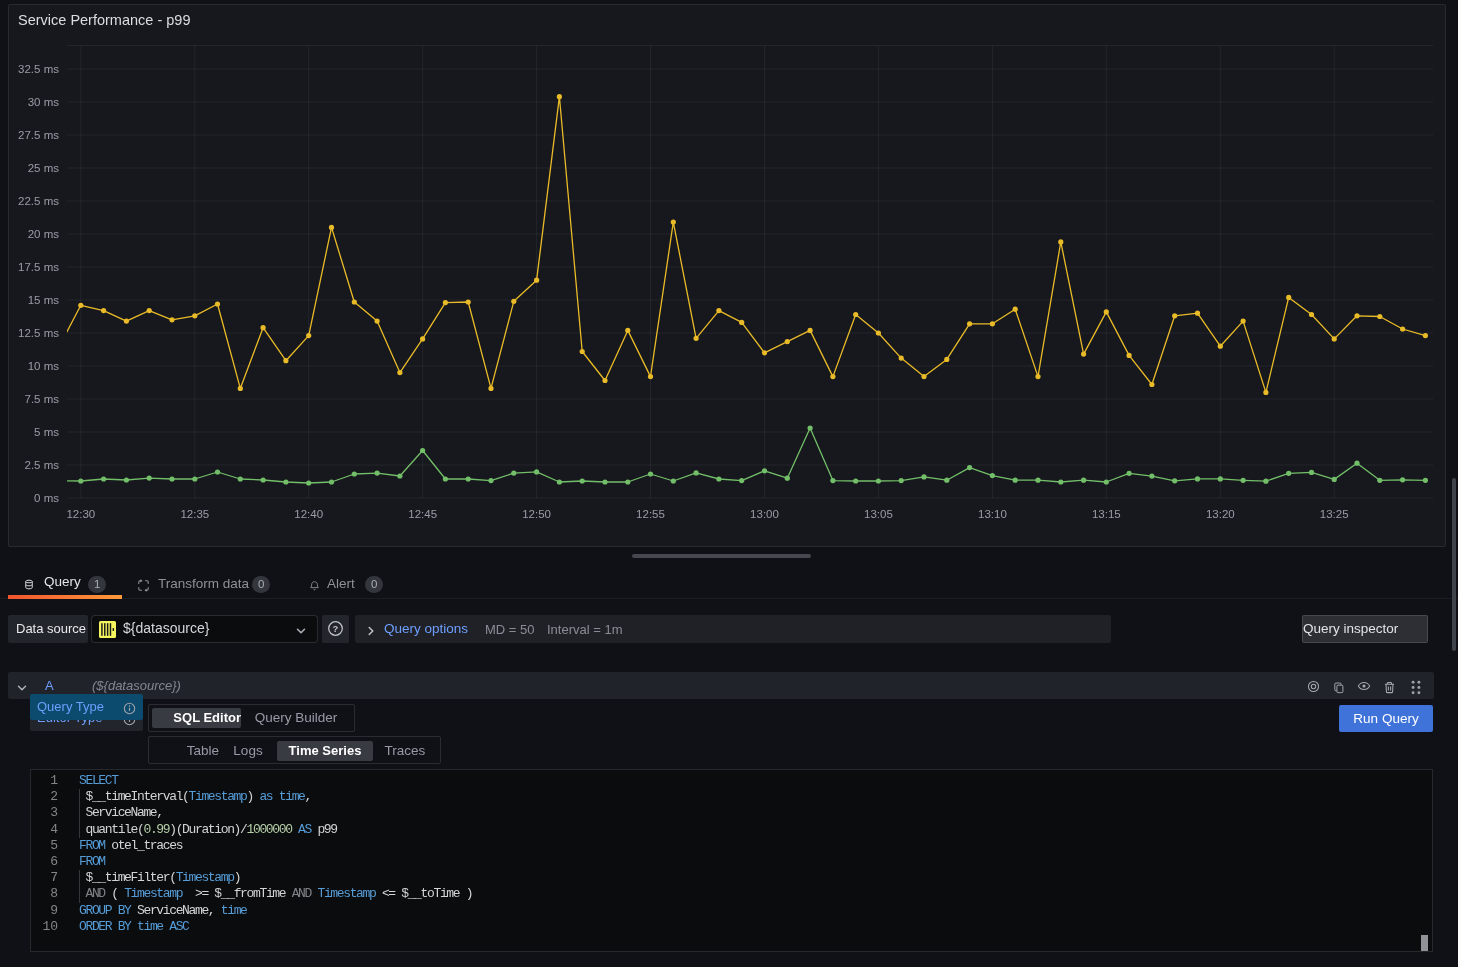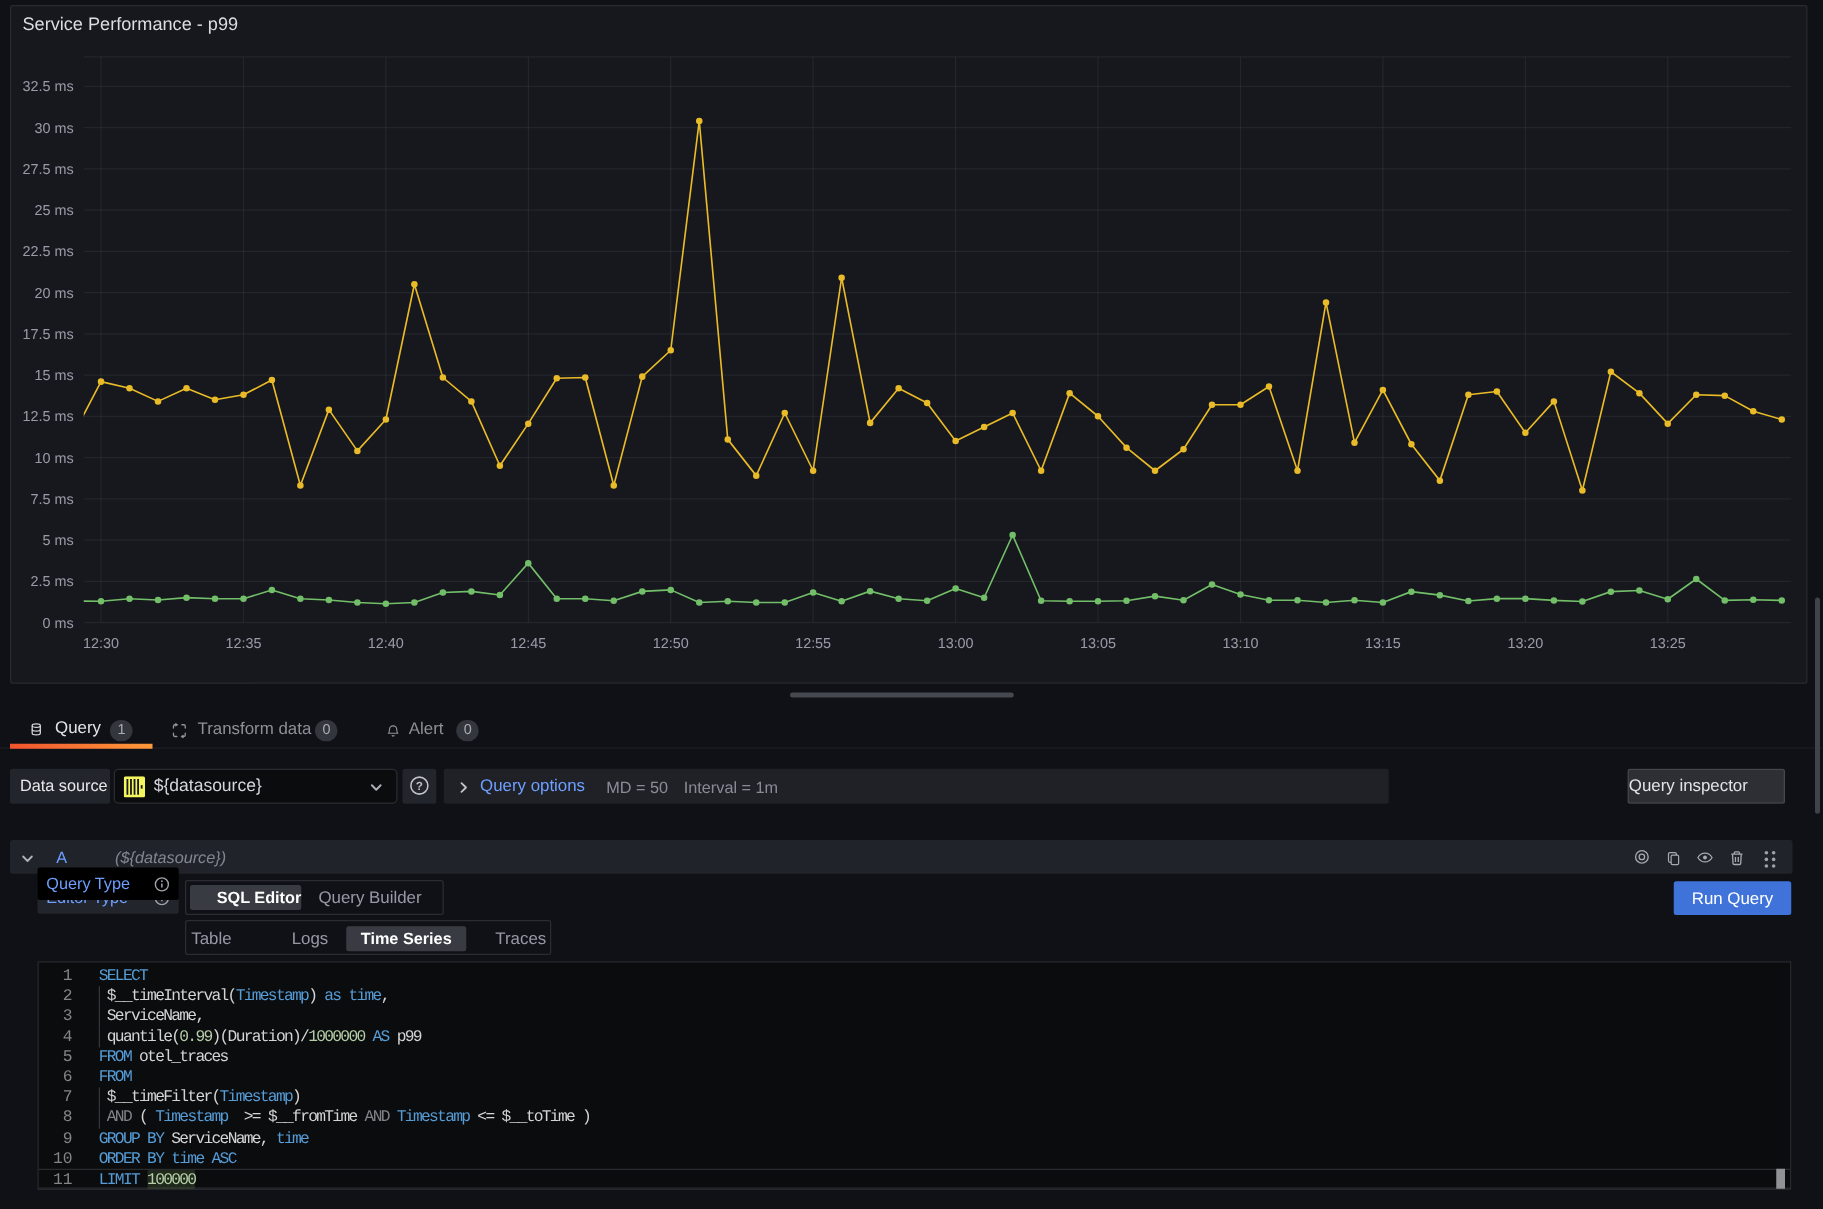--- a/index.html
+++ b/index.html
@@ -299,33 +299,33 @@
         <path d="M7 6.2v3.4" stroke="#9fa3ab" stroke-width="1.3"></path>
         <circle cx="7" cy="4.2" r="0.8" fill="#9fa3ab"></circle>
       </svg></div>
 </div>
 <div class="abs" style="left:148px;top:704px;width:207px;height:28px;border:1px solid rgba(204,204,220,0.15);border-radius:2px">
   <div class="abs" style="left:3px;top:3px;width:89px;height:20px;background:#383b42;border-radius:2px;text-align:right;line-height:20px;font-size:13px;font-weight:700;color:#ffffff">SQL Editor</div>
   <div class="abs" style="left:92px;top:3px;width:110px;height:20px;text-align:center;line-height:20px;font-size:13.5px;color:rgba(204,204,220,0.72)">Query Builder</div>
 </div>
 <div class="abs" style="left:1339px;top:705px;width:94px;height:27px;background:#3f73d9;border-radius:2px;text-align:center;line-height:27px;font-size:13.5px;font-weight:500;color:#fff">Run Query</div>
 
-<div class="abs" style="left:30px;top:694px;width:113px;height:26px;background:#000000;border-radius:2px">
+<div class="abs" style="left:30px;top:694px;width:113px;height:26px;background:#0c4a6e;border-radius:2px">
   <div class="abs" style="left:7px;top:5px;font-size:13px;font-weight:500;color:#6E9FFF">Query Type</div>
   <div class="abs" style="left:93px;top:6.5px"><svg width="13" height="13" viewBox="0 0 14 14" fill="none">
         <circle cx="7" cy="7" r="5.6" stroke="#9fa3ab" stroke-width="1.2"></circle>
         <path d="M7 6.2v3.4" stroke="#9fa3ab" stroke-width="1.3"></path>
         <circle cx="7" cy="4.2" r="0.8" fill="#9fa3ab"></circle>
       </svg></div>
 </div>
 <div class="abs" style="left:148px;top:736px;width:293px;height:28px;border:1px solid rgba(204,204,220,0.15);border-radius:2px">
-  <div class="abs" style="left:4px;top:4px;width:66px;height:20px;text-align:left;line-height:20px;font-size:13.5px;color:rgba(204,204,220,0.72)">Table</div>
+  <div class="abs" style="left:4px;top:4px;width:66px;height:20px;text-align:right;line-height:20px;font-size:13.5px;color:rgba(204,204,220,0.72)">Table</div>
   <div class="abs" style="left:70px;top:4px;width:58px;height:20px;text-align:center;line-height:20px;font-size:13.5px;color:rgba(204,204,220,0.72)">Logs</div>
   <div class="abs" style="left:128px;top:4px;width:96px;height:20px;background:#383b42;border-radius:2px;text-align:center;line-height:20px;font-size:13px;font-weight:700;color:#ffffff">Time Series</div>
-  <div class="abs" style="left:224px;top:4px;width:64px;height:20px;text-align:right;line-height:20px;font-size:13.5px;color:rgba(204,204,220,0.72)">Traces</div>
+  <div class="abs" style="left:224px;top:4px;width:64px;height:20px;text-align:center;line-height:20px;font-size:13.5px;color:rgba(204,204,220,0.72)">Traces</div>
 </div>
 
 <div class="abs" style="left:30px;top:769px;width:1403px;height:183px;background:#0b0c0e;border:1px solid rgba(204,204,220,0.15);font-family:'Liberation Mono',monospace;font-size:13px;letter-spacing:-1.36px">
   <div class="abs" style="left:0;top:3px;width:1401px">
       <div style="position:relative;height:16.2px;line-height:16.2px;">
         <span style="position:absolute;left:0;width:27px;text-align:right;color:#858585;letter-spacing:0">1</span>
         <span style="position:absolute;left:48px;white-space:pre"><span style="color:#569CD6">SELECT</span></span>
       </div>
       <div style="position:relative;height:16.2px;line-height:16.2px;">
         <span style="position:absolute;left:0;width:27px;text-align:right;color:#858585;letter-spacing:0">2</span>
@@ -361,21 +361,17 @@
         <span style="position:absolute;left:48px;white-space:pre"> <span style="color:#7f8389">AND</span> <span style="color:#d4d4d4">(</span> <span style="color:#569CD6">Timestamp</span>&nbsp;&nbsp;<span style="color:#d4d4d4">&gt;=</span> <span style="color:#d4d4d4">$__fromTime</span> <span style="color:#7f8389">AND</span> <span style="color:#569CD6">Timestamp</span> <span style="color:#d4d4d4">&lt;=</span> <span style="color:#d4d4d4">$__toTime</span> <span style="color:#d4d4d4">)</span></span>
       </div>
       <div style="position:relative;height:16.2px;line-height:16.2px;">
         <span style="position:absolute;left:0;width:27px;text-align:right;color:#858585;letter-spacing:0">9</span>
         <span style="position:absolute;left:48px;white-space:pre"><span style="color:#569CD6">GROUP</span> <span style="color:#569CD6">BY</span> <span style="color:#d4d4d4">ServiceName,</span> <span style="color:#569CD6">time</span></span>
       </div>
       <div style="position:relative;height:16.2px;line-height:16.2px;">
         <span style="position:absolute;left:0;width:27px;text-align:right;color:#858585;letter-spacing:0">10</span>
         <span style="position:absolute;left:48px;white-space:pre"><span style="color:#569CD6">ORDER</span> <span style="color:#569CD6">BY</span> <span style="color:#569CD6">time</span> <span style="color:#569CD6">ASC</span></span>
       </div>
-      <div style="position:relative;height:16.2px;line-height:16.2px;border-top:1px solid #2a2b2e;border-bottom:1px solid #2a2b2e;">
-        <span style="position:absolute;left:0;width:27px;text-align:right;color:#858585;letter-spacing:0">11</span>
-        <span style="position:absolute;left:48px;white-space:pre"><span style="color:#569CD6">LIMIT</span> <span style="color:#B5CEA8;background:rgba(110,150,80,0.22);border-radius:1px">100000</span></span>
-      </div>
     </div>
   <div class="abs" style="left:1390px;top:165px;width:7px;height:16px;background:#909297"></div>
 </div>
 
 <div class="abs" style="left:1452px;top:478px;width:4px;height:173px;border-radius:2px;background:#3f434a"></div>
 
 </body></html>

